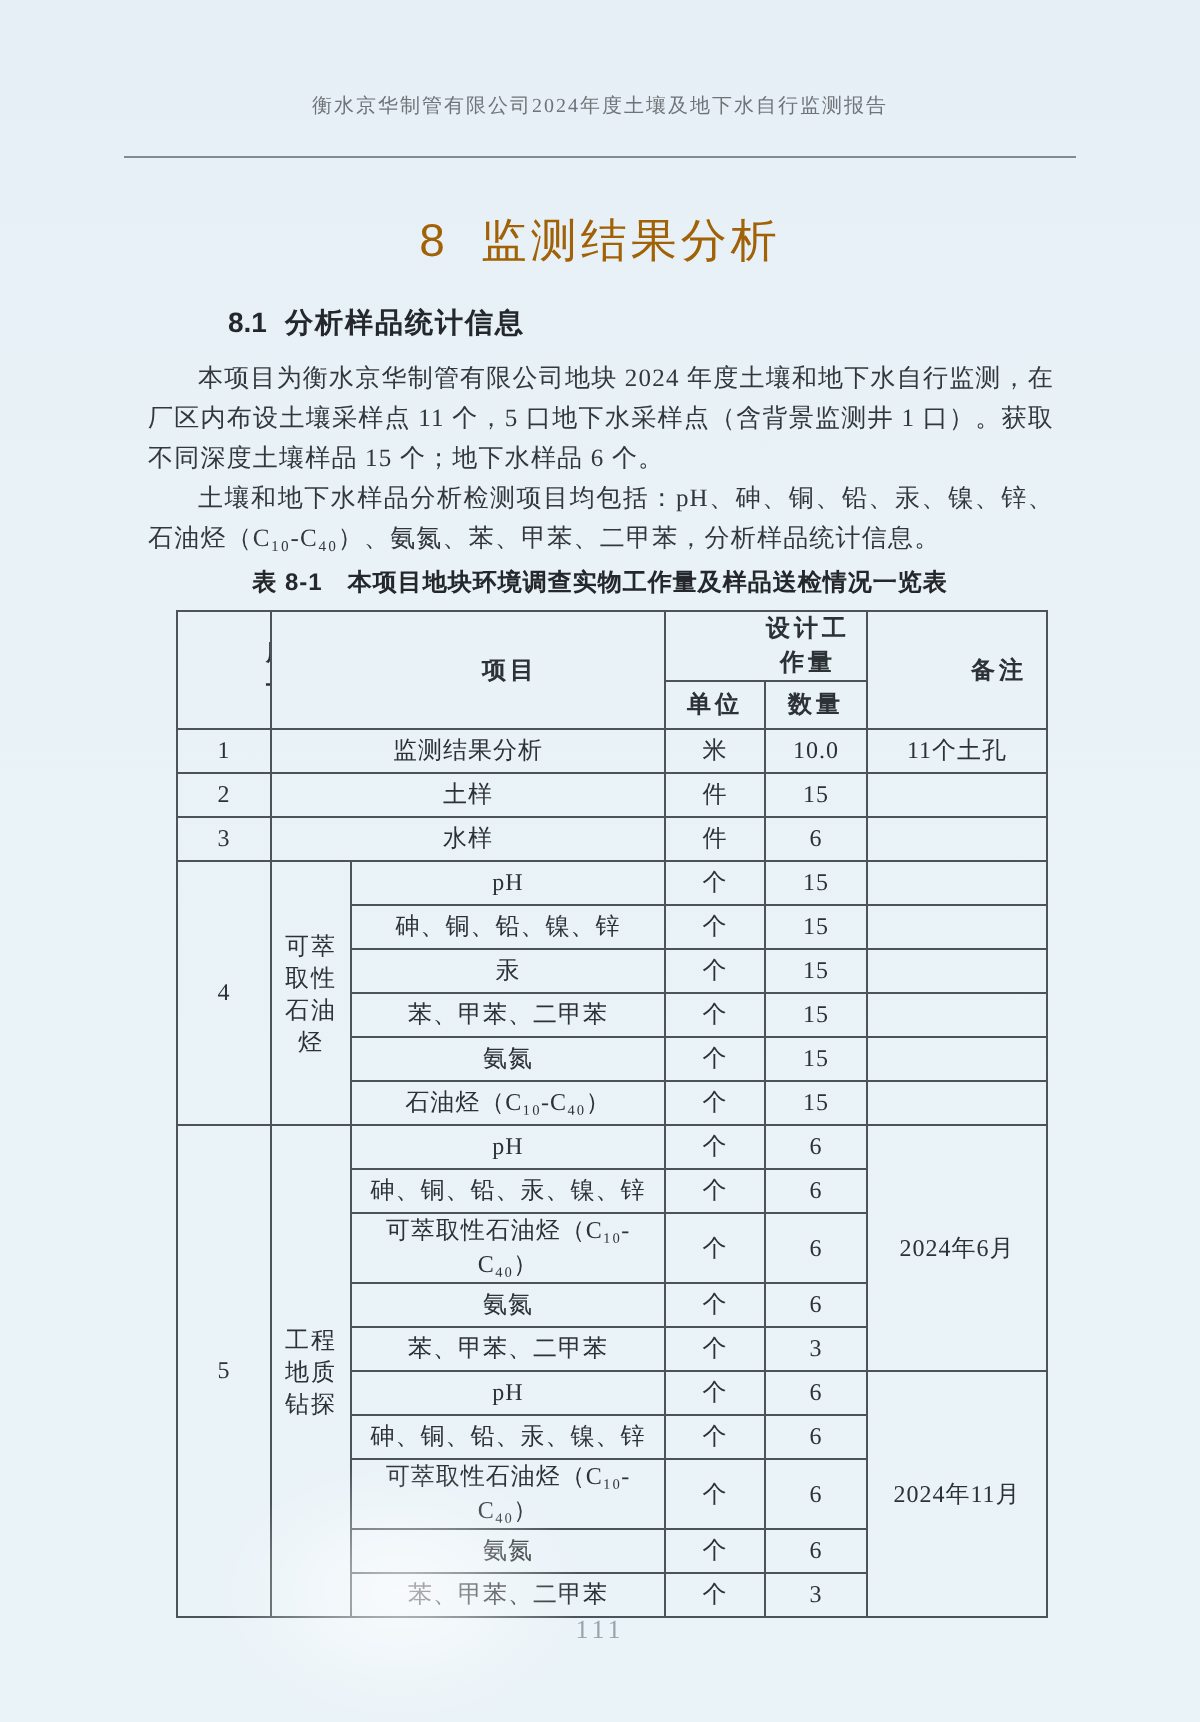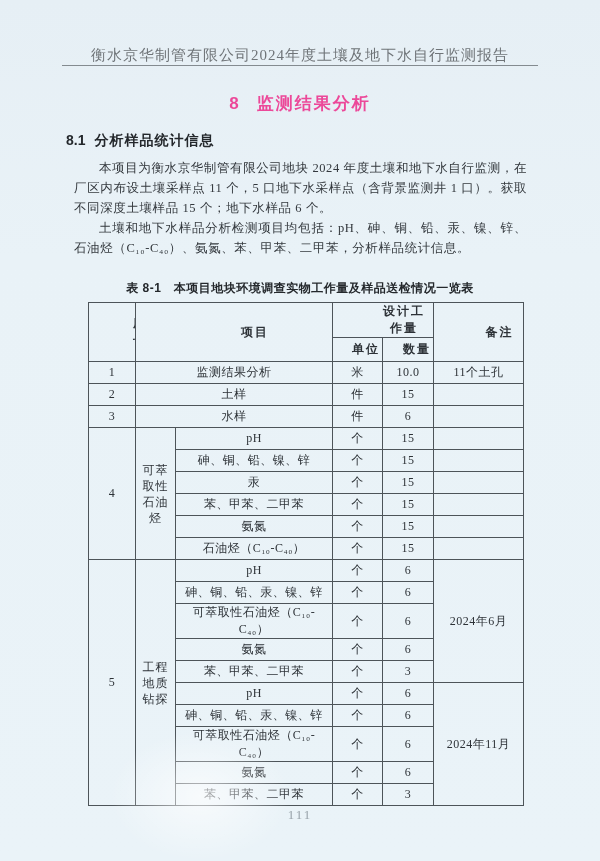--- a/index.html
+++ b/index.html
@@ -12,56 +12,56 @@
     overflow: hidden;
   }
   .stain {
     position: absolute; left: 110px; bottom: 0; width: 180px; height: 130px;
     background: radial-gradient(closest-side, rgba(255,255,255,0.65), rgba(255,255,255,0));
     pointer-events: none;
   }
   .running-header {
     margin: 46px 62px 0 62px;
     text-align: center;
-    font-size: 15px;
+    font-size: 10px;
     letter-spacing: 1px;
     color: #6f7478;
-    padding-bottom: 0;
+    padding-bottom: 18px;
     border-bottom: 1px solid #848b90;
   }
   .chapter-title {
     margin-top: 26px;
     text-align: center;
     font-family: "Liberation Sans", "DejaVu Sans", sans-serif;
-    font-weight: bold;
-    font-size: 17px;
-    color: #ec4899;
+    font-weight: normal;
+    font-size: 23px;
+    color: #a16207;
     letter-spacing: 2px;
   }
   .chapter-title .chapter-no { margin-right: 18px; letter-spacing: 0; }
   .section-title {
-    margin: 17px 74px 0 66px;
+    margin: 17px 74px 0 114px;
     font-family: "Liberation Sans", "DejaVu Sans", sans-serif;
     font-weight: bold;
     font-size: 14px;
     color: #24282c;
     letter-spacing: 1px;
   }
   .section-title .section-no { margin-right: 9px; letter-spacing: 0; }
   .body-text { margin: 8px 73px 0 74px; }
   .body-text p {
     font-size: 12.5px;
     line-height: 20px;
     text-align: justify;
     text-indent: 2em;
     letter-spacing: 0.6px;
     color: #33383d;
   }
   .table-caption {
-    margin-top: 22px;
+    margin-top: 4px;
     text-align: center;
     font-family: "Liberation Sans", "DejaVu Sans", sans-serif;
     font-weight: bold;
     font-size: 12px;
     letter-spacing: 0.5px;
     color: #24282c;
   }
   table.worklog {
     margin: 5px 0 0 88px;
     width: 435px;
@@ -78,21 +78,21 @@
     padding: 0 2px;
     overflow: hidden;
     letter-spacing: 0.5px;
   }
   table.worklog th {
     font-family: "Liberation Sans", "DejaVu Sans", sans-serif;
     font-weight: bold;
     letter-spacing: 2px;
   }
   table.worklog tr.hdr1 th { height: 25px; padding-left: 44px; }
-  table.worklog tr.hdr2 th { height: 24px; text-align: right; }
+  table.worklog tr.hdr2 th { height: 24px; }
   table.worklog td.group-label { line-height: 16px; padding: 0 1px; letter-spacing: 1px; }
   table.worklog td.num { font-family: "Liberation Serif", "DejaVu Serif", serif; }
   .page-number {
     position: absolute;
     bottom: 38px; left: 0;
     width: 100%;
     text-align: center;
     font-size: 13px;
     letter-spacing: 2px;
     color: #99a3aa;

